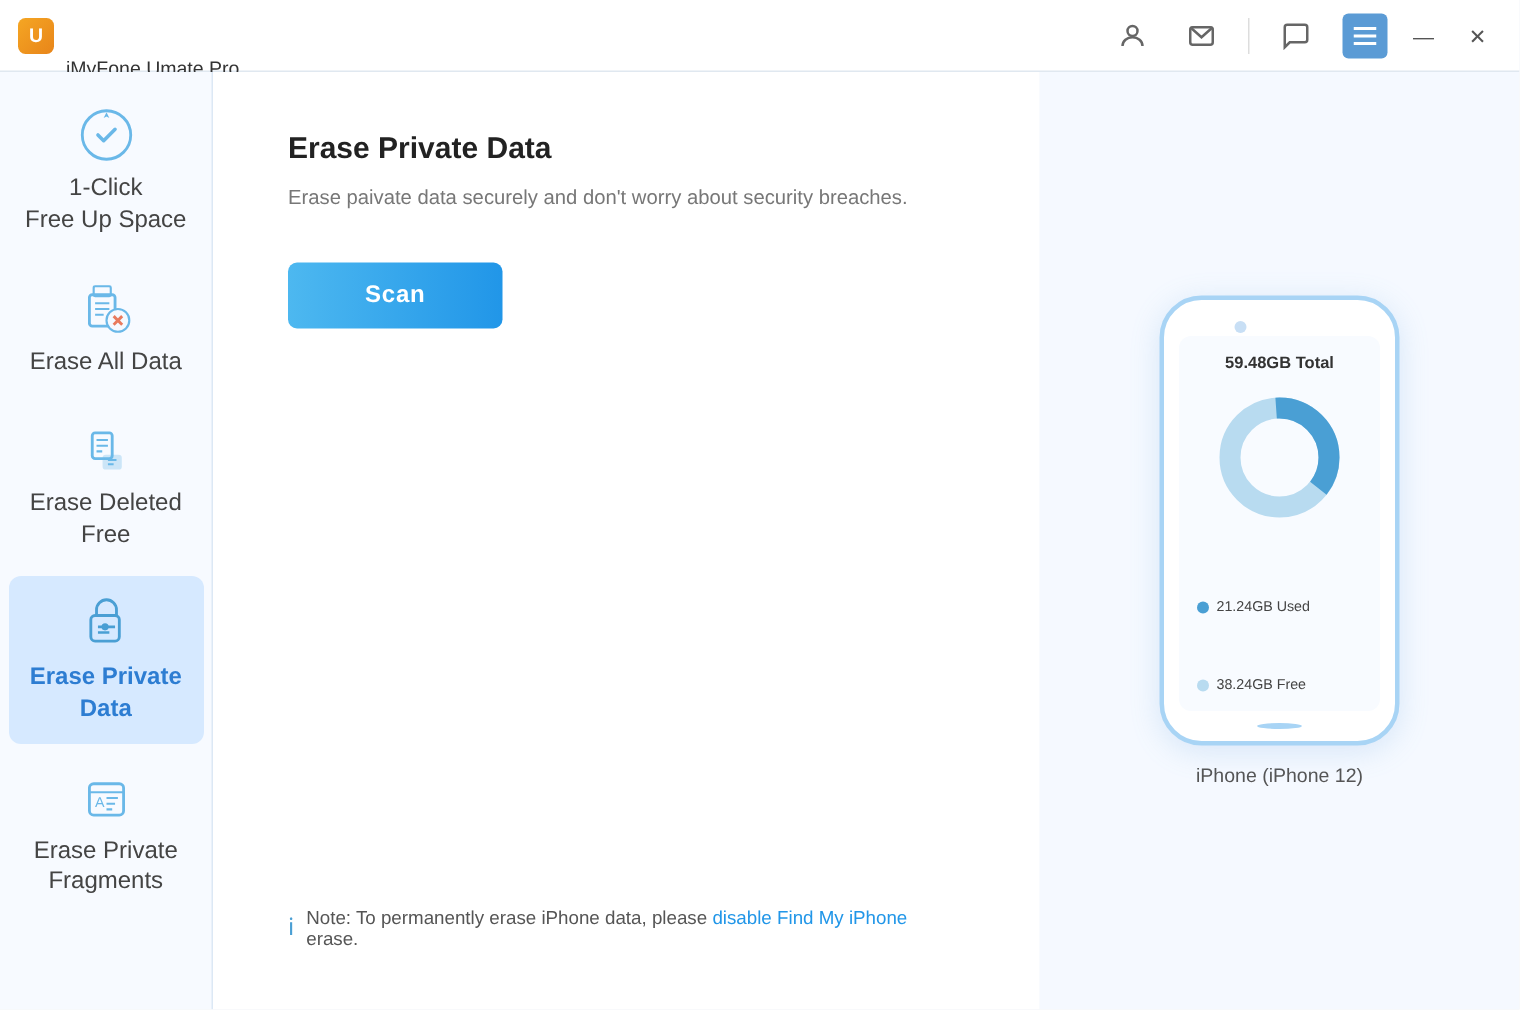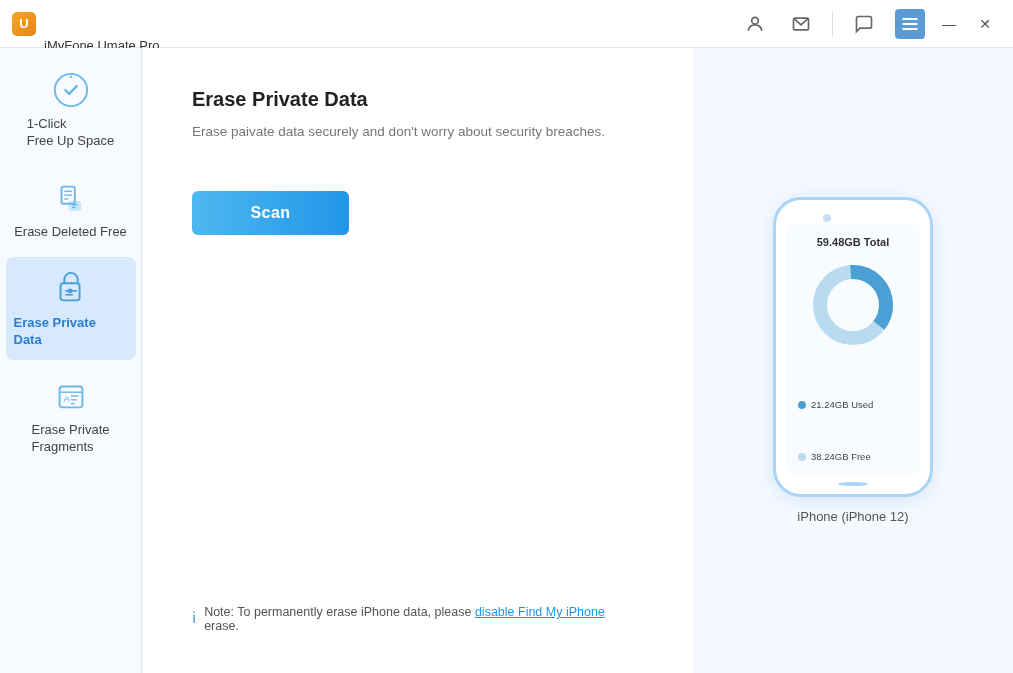--- a/index.html
+++ b/index.html
@@ -115,23 +115,23 @@
       background: #d6e9ff;
     }
     .sidebar-item-icon {
       width: 40px;
       height: 40px;
       display: flex;
       align-items: center;
       justify-content: center;
     }
     .sidebar-item-label {
-      font-size: 13px;
+      font-size: 16px;
       color: #444;
-      text-align: left;
+      text-align: center;
       line-height: 1.3;
     }
     .sidebar-item.active .sidebar-item-label {
       color: #2d7dd2;
       font-weight: 600;
     }
 
     
     .icon-svg {
       width: 38px;
@@ -158,22 +158,22 @@
       margin-bottom: 10px;
     }
     .content-desc {
       font-size: 13.5px;
       color: #777;
       line-height: 1.6;
       max-width: 420px;
     }
 
     .scan-btn {
-      margin-top: 32px;
-      width: 157px;
+      margin-top: 16px;
+      width: 143px;
       height: 44px;
       background: linear-gradient(90deg, #4db8f0, #2196e8);
       border: none;
       border-radius: 6px;
       color: white;
       font-size: 16px;
       font-weight: 600;
       cursor: pointer;
       letter-spacing: 0.5px;
     }
@@ -188,21 +188,20 @@
       color: #555;
     }
     .note-icon {
       color: #4a9fd4;
       font-size: 16px;
       flex-shrink: 0;
       margin-top: 1px;
     }
     .note-link {
       color: #2196e8;
-      text-decoration: underline;
       cursor: pointer;
     }
 
     
     .right-panel {
       width: 320px;
       background: #f5f9ff;
       display: flex;
       flex-direction: column;
       align-items: center;
@@ -365,20 +364,35 @@
       <div class="sidebar-item-icon">
         <svg class="icon-svg" viewBox="0 0 40 40">
           <circle cx="20" cy="20" r="17" fill="none" stroke="#6ab8e8" stroke-width="2"></circle>
           <path d="M14 20 L18 24 L26 16" stroke="#6ab8e8" stroke-width="2.5" fill="none" stroke-linecap="round" stroke-linejoin="round"></path>
           <path d="M20 4 L22 8 L20 7 L18 8 Z" fill="#6ab8e8"></path>
         </svg>
       </div>
       <span class="sidebar-item-label">1-Click<br>Free Up Space</span>
     </div>
 
+    <div class="sidebar-item">
+      <div class="sidebar-item-icon">
+        <svg class="icon-svg" viewBox="0 0 40 40">
+          <rect x="8" y="10" width="18" height="22" rx="2" fill="none" stroke="#6ab8e8" stroke-width="2"></rect>
+          <rect x="11" y="4" width="12" height="7" rx="1" fill="none" stroke="#6ab8e8" stroke-width="1.5"></rect>
+          <line x1="12" y1="16" x2="22" y2="16" stroke="#6ab8e8" stroke-width="1.5"></line>
+          <line x1="12" y1="20" x2="22" y2="20" stroke="#6ab8e8" stroke-width="1.5"></line>
+          <line x1="12" y1="24" x2="18" y2="24" stroke="#6ab8e8" stroke-width="1.5"></line>
+          <circle cx="28" cy="28" r="8" fill="#f5f9ff" stroke="#6ab8e8" stroke-width="1.5"></circle>
+          <line x1="25" y1="25" x2="31" y2="31" stroke="#e87a5d" stroke-width="2"></line>
+          <line x1="31" y1="25" x2="25" y2="31" stroke="#e87a5d" stroke-width="2"></line>
+        </svg>
+      </div>
+      <span class="sidebar-item-label">Erase All Data</span>
+    </div>
 
     <div class="sidebar-item">
       <div class="sidebar-item-icon">
         <svg class="icon-svg" viewBox="0 0 40 40">
           <rect x="10" y="8" width="14" height="18" rx="2" fill="none" stroke="#6ab8e8" stroke-width="2"></rect>
           <line x1="13" y1="13" x2="21" y2="13" stroke="#6ab8e8" stroke-width="1.5"></line>
           <line x1="13" y1="17" x2="21" y2="17" stroke="#6ab8e8" stroke-width="1.5"></line>
           <line x1="13" y1="21" x2="17" y2="21" stroke="#6ab8e8" stroke-width="1.5"></line>
           <rect x="18" y="24" width="12" height="9" rx="1.5" fill="#6ab8e8" opacity="0.3" stroke="#6ab8e8" stroke-width="1.5"></rect>
           <line x1="21" y1="27" x2="27" y2="27" stroke="#6ab8e8" stroke-width="1.5"></line>

